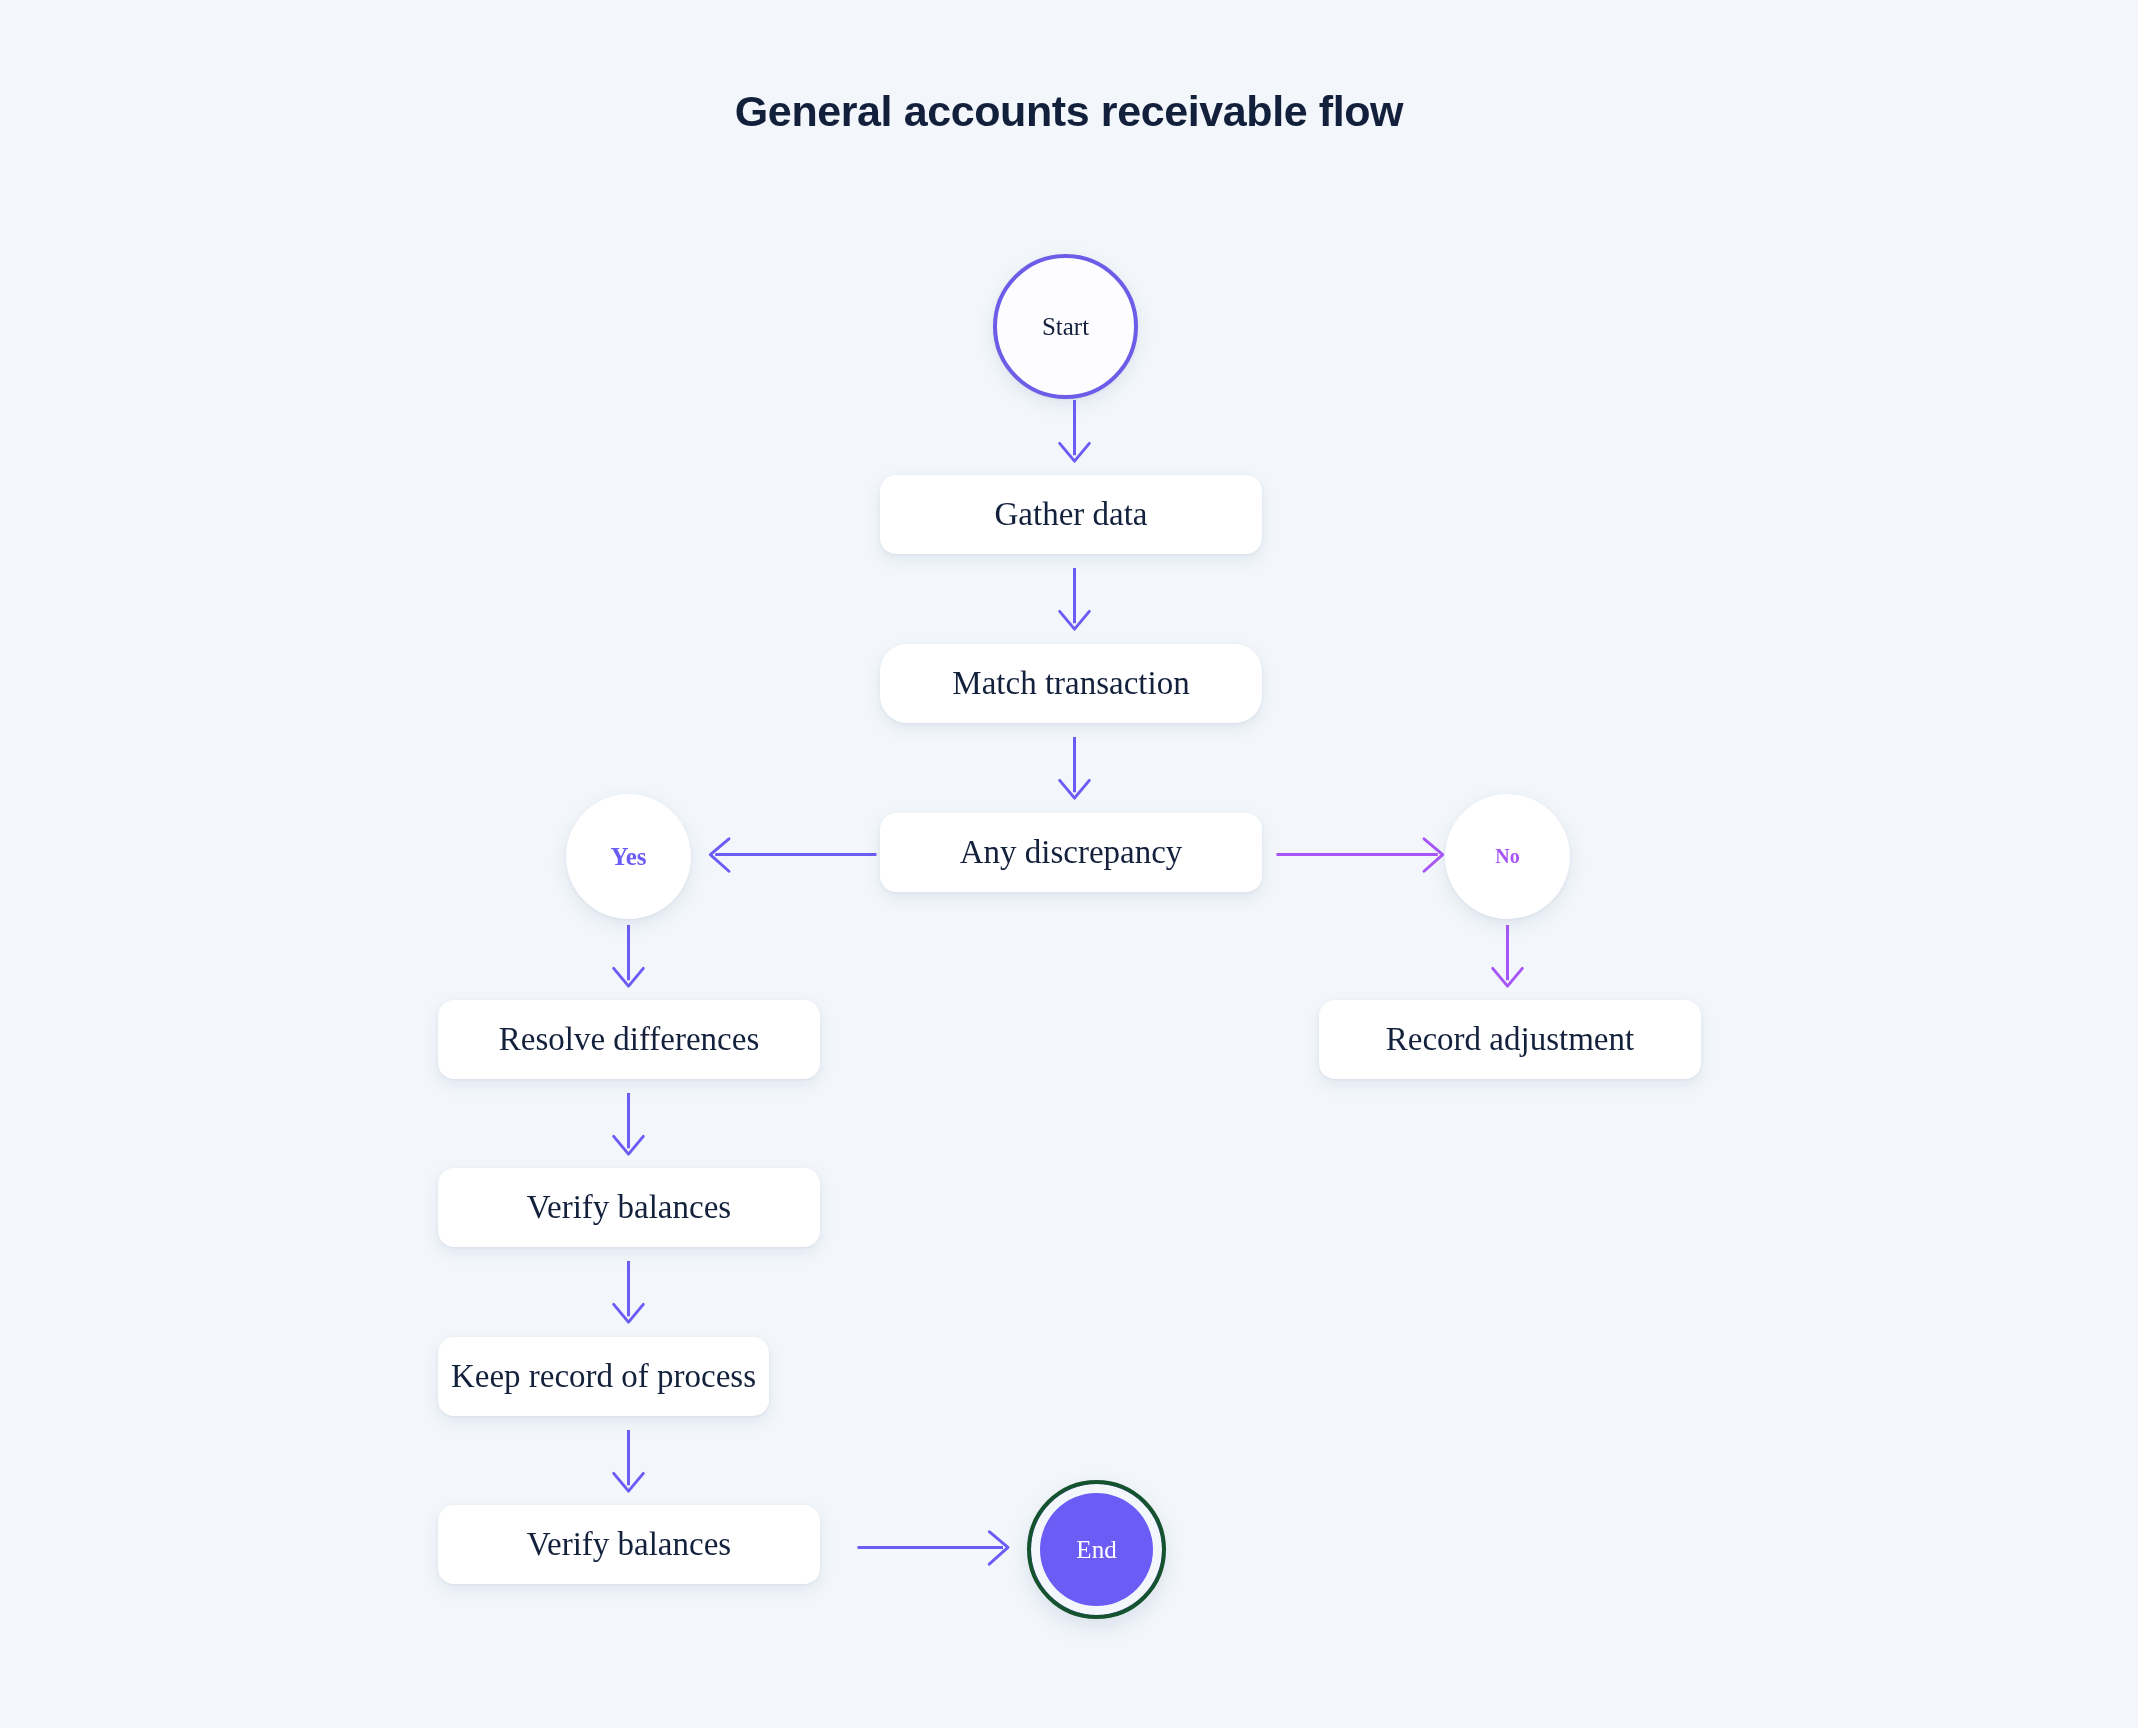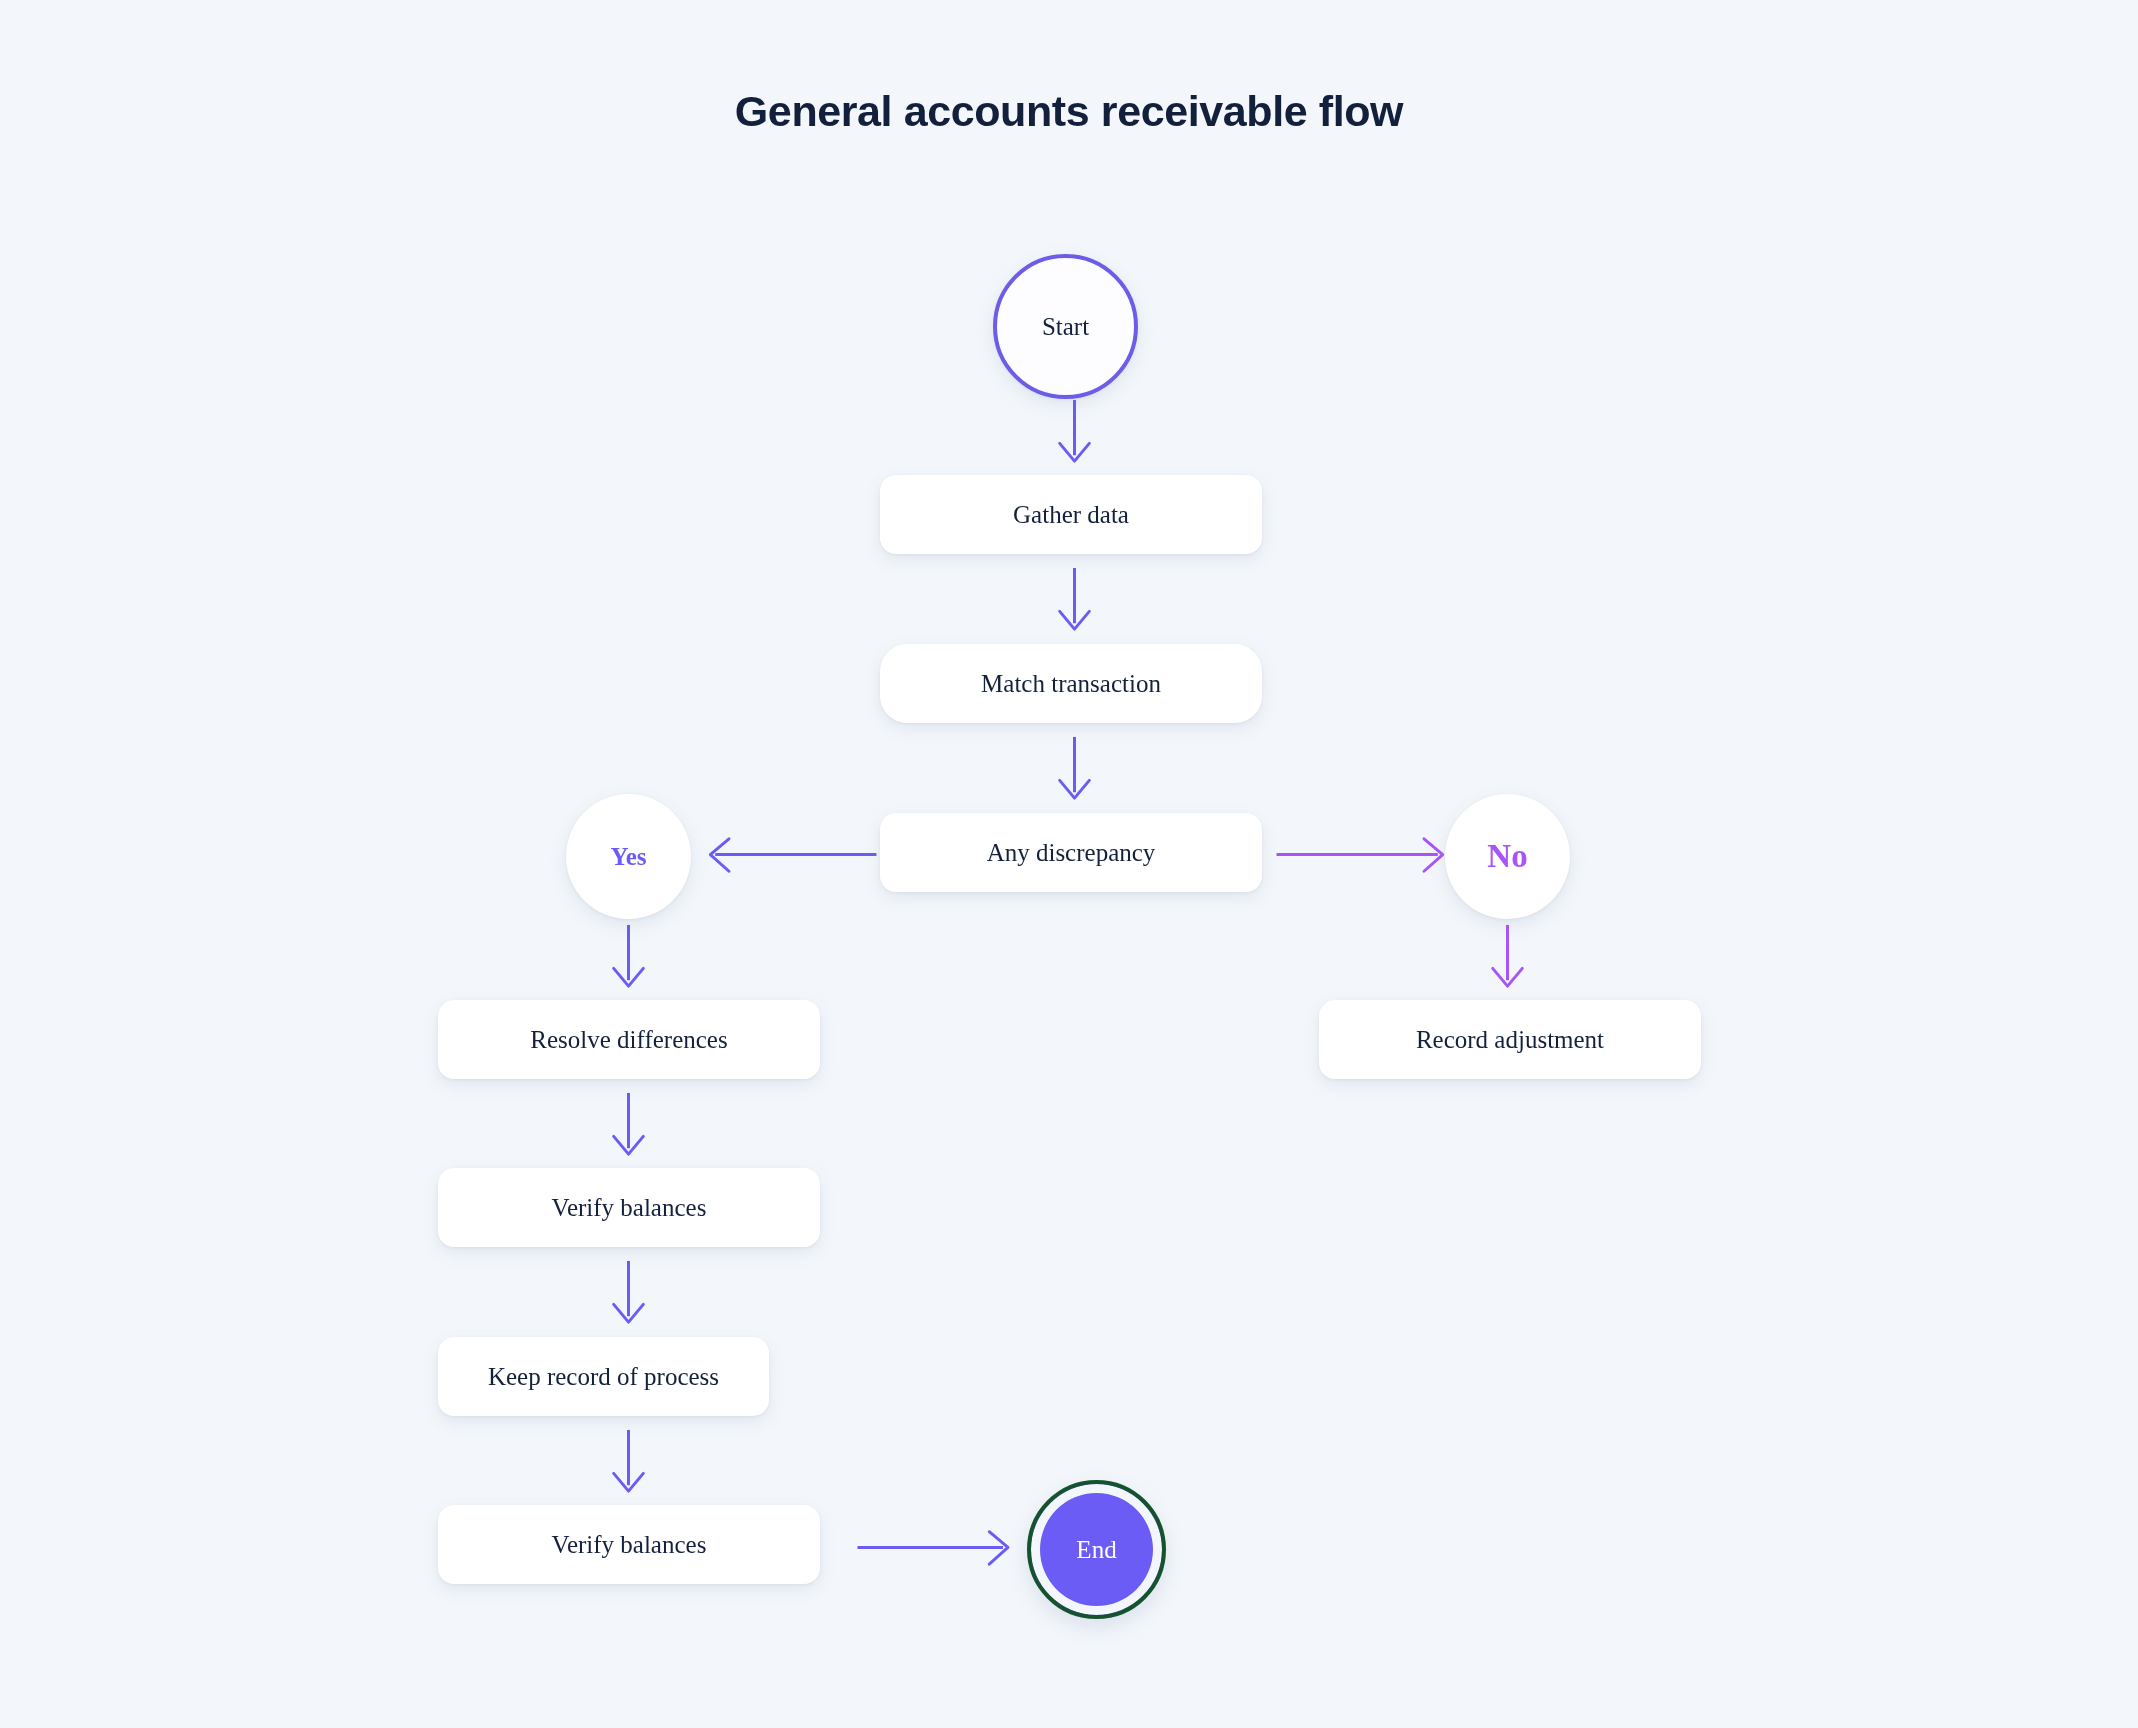--- a/index.html
+++ b/index.html
@@ -41,21 +41,21 @@
     align-items: center;
     justify-content: center;
     text-align: center;
     font-family: Liberation Serif, serif;
   }
 
   .node-box {
     background: #ffffff;
     border-radius: 16px;
     color: #14213d;
-    font-size: 25px;
+    font-size: 33px;
     font-weight: normal;
     box-shadow: 0 6px 16px rgba(105, 125, 165, 0.13),
                 0 1px 3px rgba(105, 125, 165, 0.10);
   }
 
   .node-circle {
     background: #ffffff;
     border-radius: 50%;
     color: #14213d;
     font-size: 25px;
@@ -78,21 +78,21 @@
 
   .node-decision-yes {
     color: #6a5cf5;
     font-weight: bold;
     font-size: 25px;
   }
 
   .node-decision-no {
     color: #a855f7;
     font-weight: bold;
-    font-size: 33px;
+    font-size: 20px;
   }
 
   
   .connector {
     position: absolute;
     overflow: visible;
   }
 </style>
 </head>
 <body>

